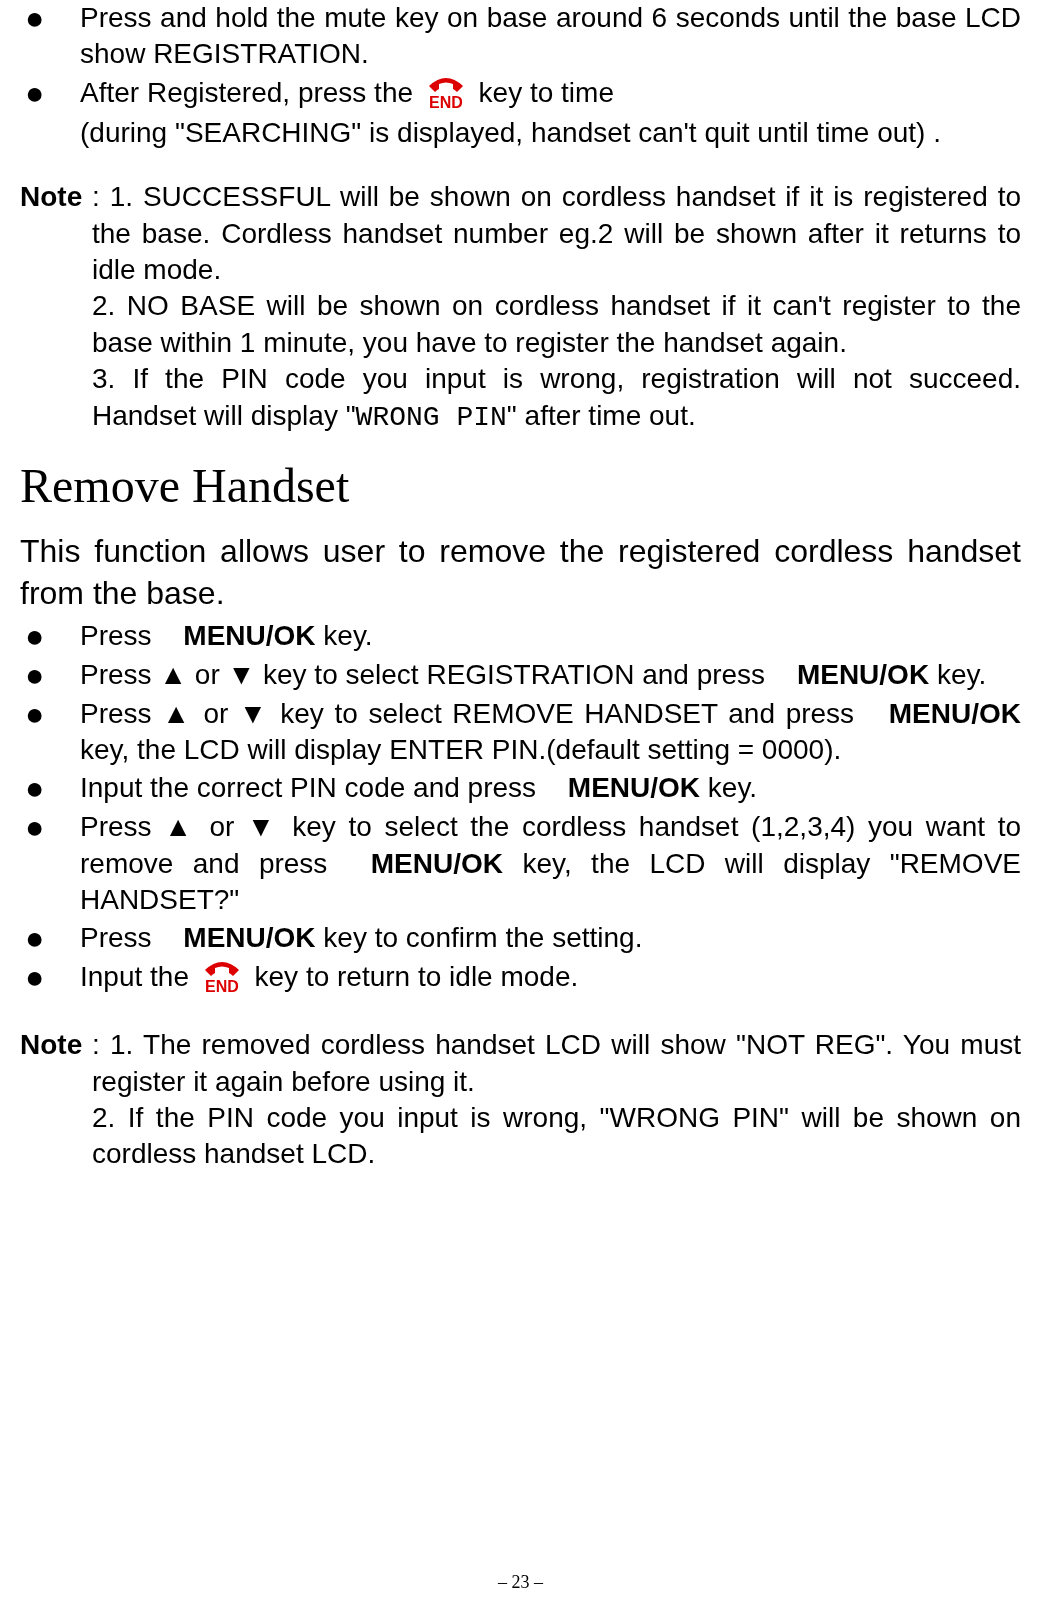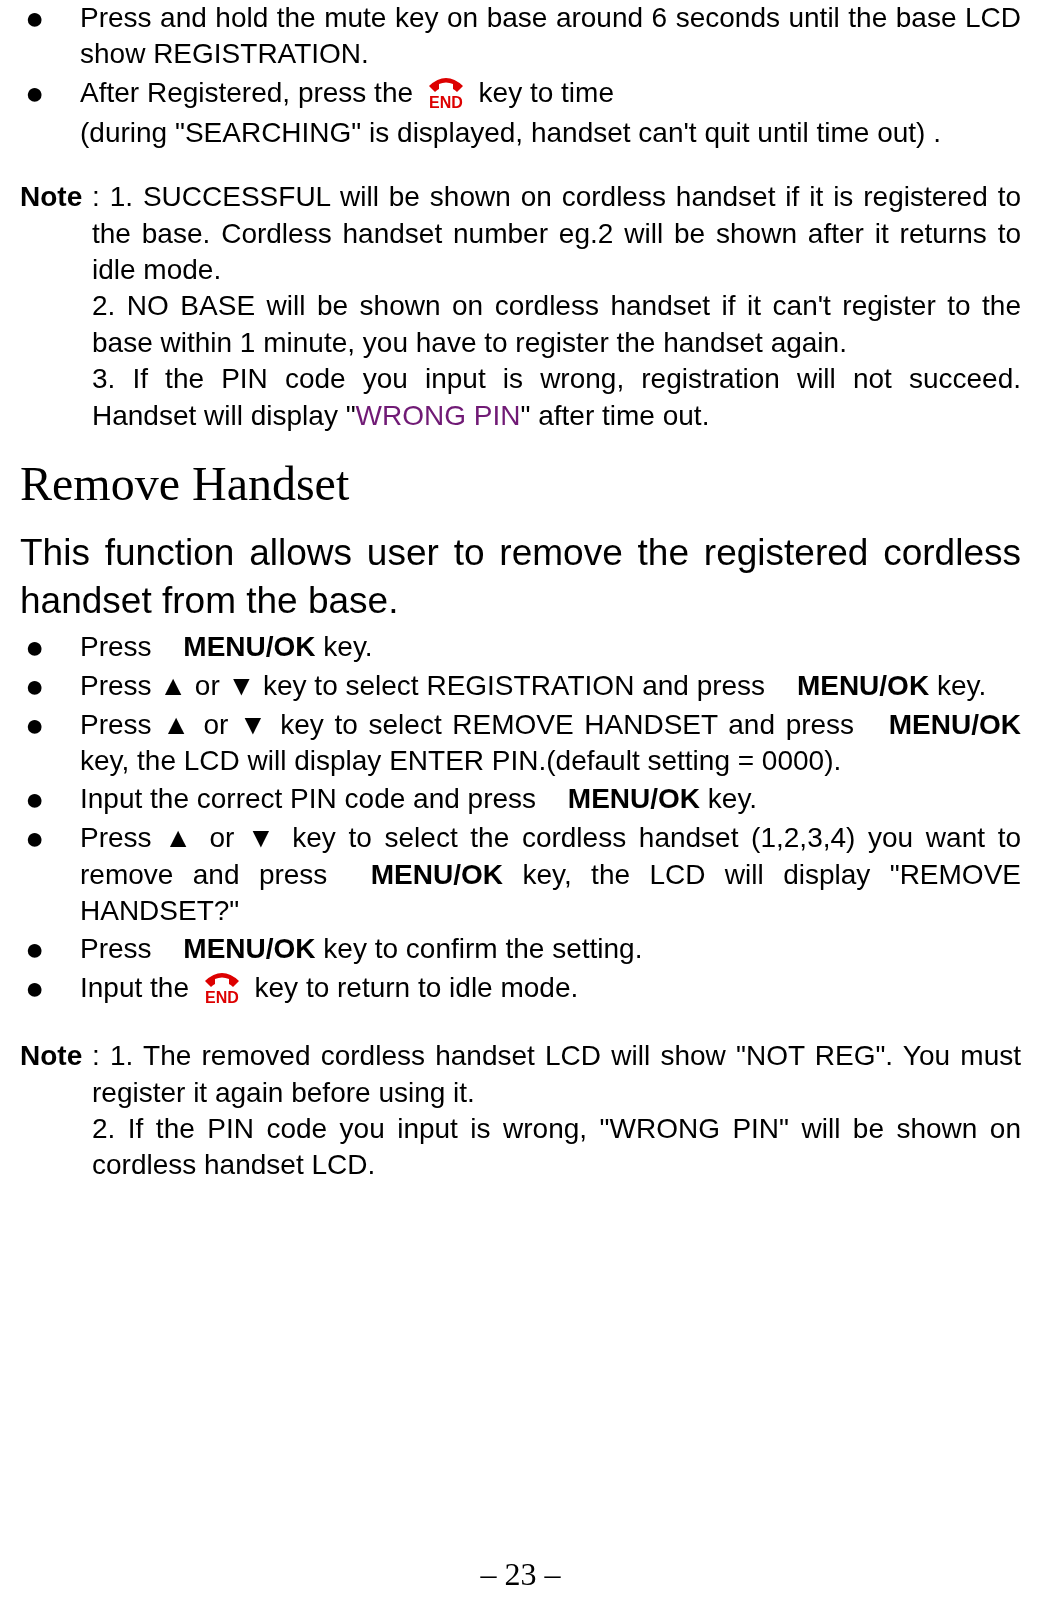--- a/index.html
+++ b/index.html
@@ -68,48 +68,49 @@
       margin-top: 28px;
     }
     .note-first .note-label-cell {
       width: 72px;
       flex-shrink: 0;
     }
     .note-first .note-text {
       flex: 1;
     }
     .red {
-      color: #701a75;
+      color: #000000;
+      font-family: Liberation Mono, monospace;
     }
     h1 {
       font-family: Georgia, 'Times New Roman', serif;
       font-size: 48px;
       font-weight: normal;
       margin-top: 22px;
       margin-bottom: 18px;
       padding-left: 0;
     }
     .intro {
-      font-size: 37px;
+      font-size: 32px;
       line-height: 1.3;
       text-align: justify;
       margin-bottom: 4px;
     }
     .bold {
       font-weight: bold;
       margin-left: 24px;
     }
     .page-number {
       position: absolute;
       bottom: 30px;
       left: 0;
       right: 0;
       text-align: center;
       font-family: 'Times New Roman', serif;
-      font-size: 32px;
+      font-size: 18px;
     }
   </style>
 </head>
 <body>
 
 <div class="content">
 
   <ul class="bullet-list" id="top-bullets">
   <li class="bullet-item">
         <span class="bullet">●</span>

